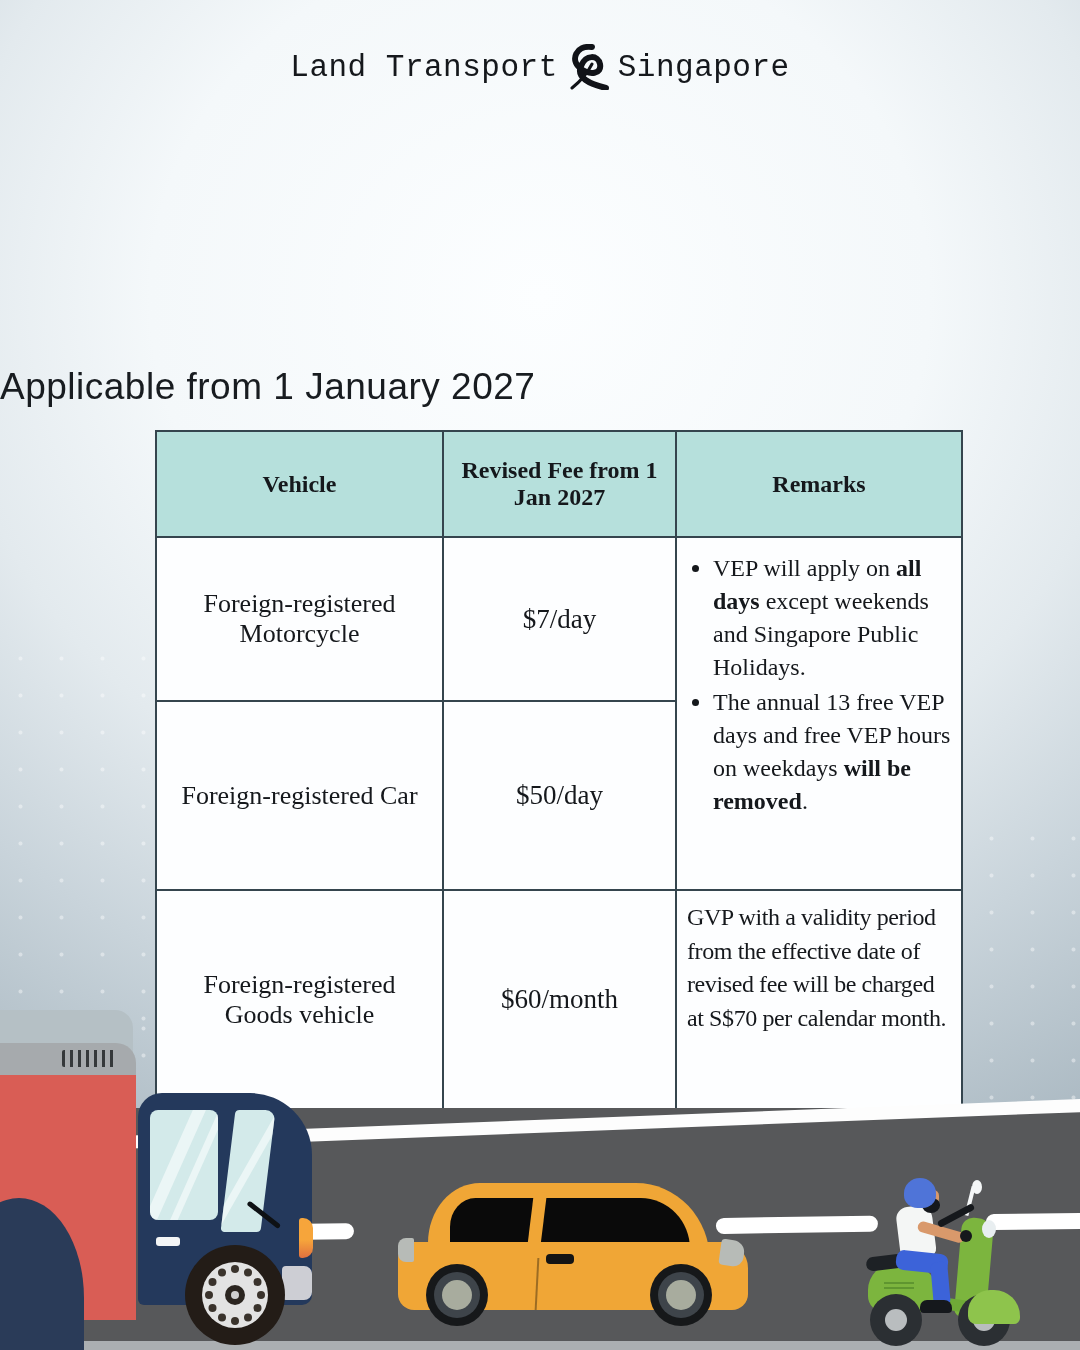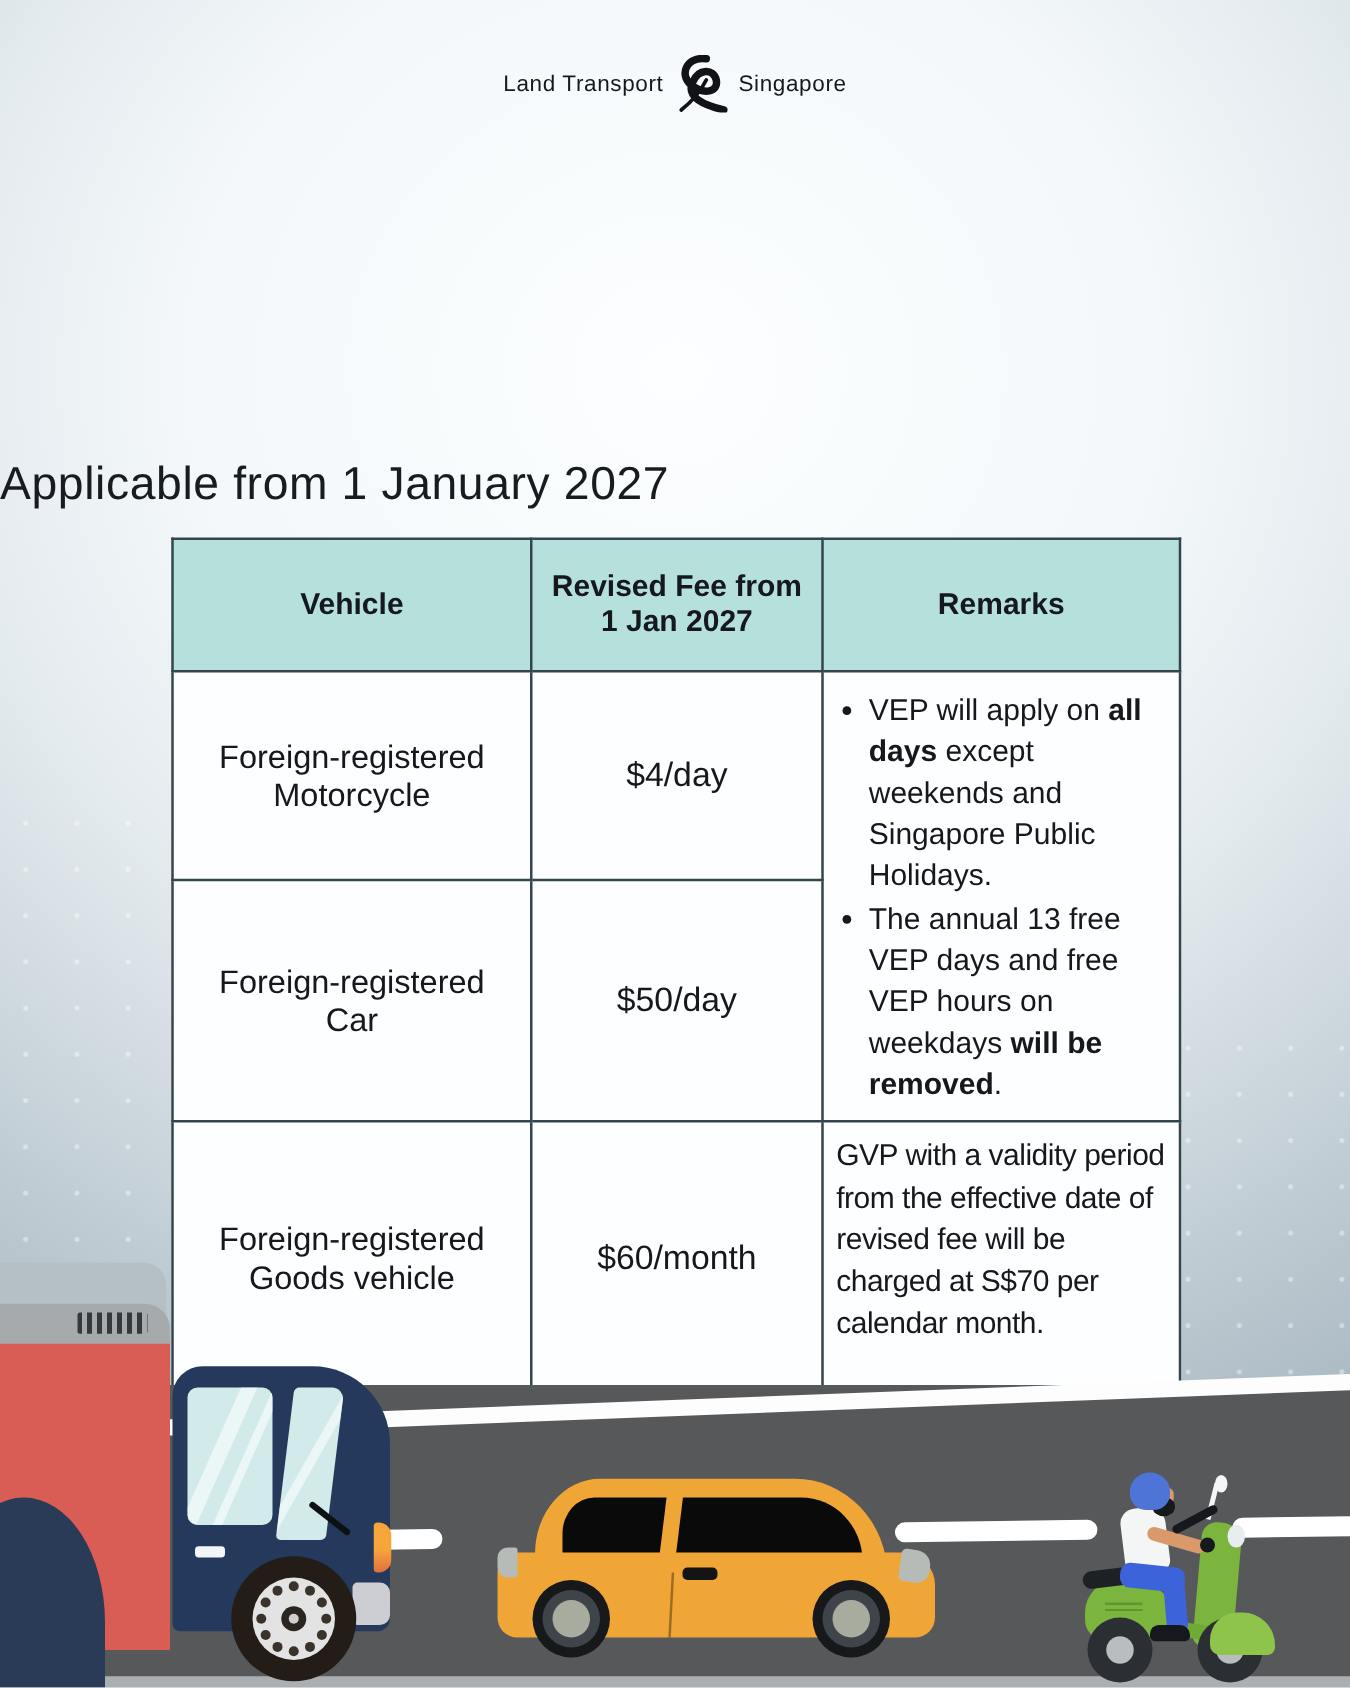--- a/index.html
+++ b/index.html
@@ -15,37 +15,37 @@
     position:absolute; opacity:.55; pointer-events:none;
     background-image: radial-gradient(circle, rgba(255,255,255,.75) 1.6px, transparent 2.4px);
     background-size: 41px 37px;
   }
   .speckle.right { right:0; top:820px; width:150px; height:330px; }
   .speckle.left  { left:0; top:640px; width:150px; height:420px; }
   .speckle.truck-top { left:0; top:1000px; width:400px; height:60px; }
 
   
   .logo { position:absolute; top:44px; left:0; width:100%; display:flex; align-items:center; justify-content:center; gap:6px; }
-  .logo .word { font-family:Liberation Sans, sans-serif; font-size:18px; color:#15181c; letter-spacing:.5px; }
+  .logo .word { font-family:Liberation Mono, monospace; font-size:31px; color:#15181c; letter-spacing:.5px; }
   .logo svg { display:block; margin:0 -2px; }
 
   
   .title { position:absolute; top:112px; left:0; width:100%; text-align:center; color:#0c0c0c; }
   .title .line {
     display:block; font-weight:800; font-size:56px; line-height:76px; letter-spacing:0;
     transform: scale(.86, 1.1); transform-origin:center;
     white-space:nowrap;
   }
   .subtitle { position:absolute; top:366px; left:0; width:100%; 
     font-size:37px; color:#181c20; letter-spacing:.5px; }
 
   
   table.fees {
-    position:absolute; left:137px; top:430px; width:806px; height:678px;
-    border-collapse:collapse; table-layout:fixed; background:#fdfeff; z-index:2;
+    position:absolute; left:155px; top:430px; width:806px; height:678px;
+    border-collapse:collapse; table-layout:fixed; background:#fdfeff; z-index:2;font-family:Liberation Serif, serif;
   }
   table.fees col.c1 { width:287px; } table.fees col.c2 { width:233px; } table.fees col.c3 { width:286px; }
   table.fees th, table.fees td { border:2px solid #35454e; color:#15181c; }
   table.fees th { background:#b6e0dc; font-size:24px; font-weight:700; padding:8px 14px; height:106px; }
   td.veh { text-align:center; vertical-align:middle; font-size:26px; padding:8px 18px; }
   td.fee { text-align:center; vertical-align:middle; font-size:27px; padding:8px 10px; }
   tr.r1 { height:164px; } tr.r2 { height:189px; } tr.r3 { height:219px; }
   td.remarks { vertical-align:top; font-size:24px; line-height:33px; padding:14px 10px 10px 6px; }
   td.remarks ul { margin:0 0 0 0; padding-left:30px; }
   td.remarks li { margin-bottom:2px; }
@@ -163,21 +163,21 @@
     <thead>
       <tr>
         <th>Vehicle</th>
         <th>Revised Fee from 1 Jan 2027</th>
         <th>Remarks</th>
       </tr>
     </thead>
     <tbody>
       <tr class="r1">
         <td class="veh">Foreign-registered Motorcycle</td>
-        <td class="fee">$4/day</td>
+        <td class="fee">$7/day</td>
         <td class="remarks" rowspan="2">
           <ul>
               <li><span>VEP will apply on </span><span class="b">all days</span><span> except weekends and Singapore Public Holidays.</span></li>
               <li><span>The annual 13 free VEP days and free VEP hours on weekdays </span><span class="b">will be removed</span><span>.</span></li>
             </ul>
         </td>
       </tr>
       <tr class="r2">
         <td class="veh">Foreign-registered Car</td>
         <td class="fee">$50/day</td>

